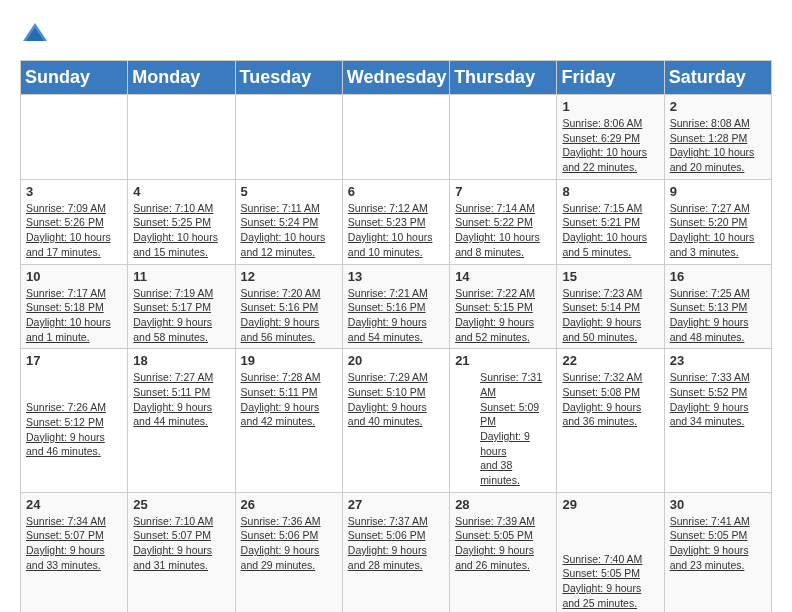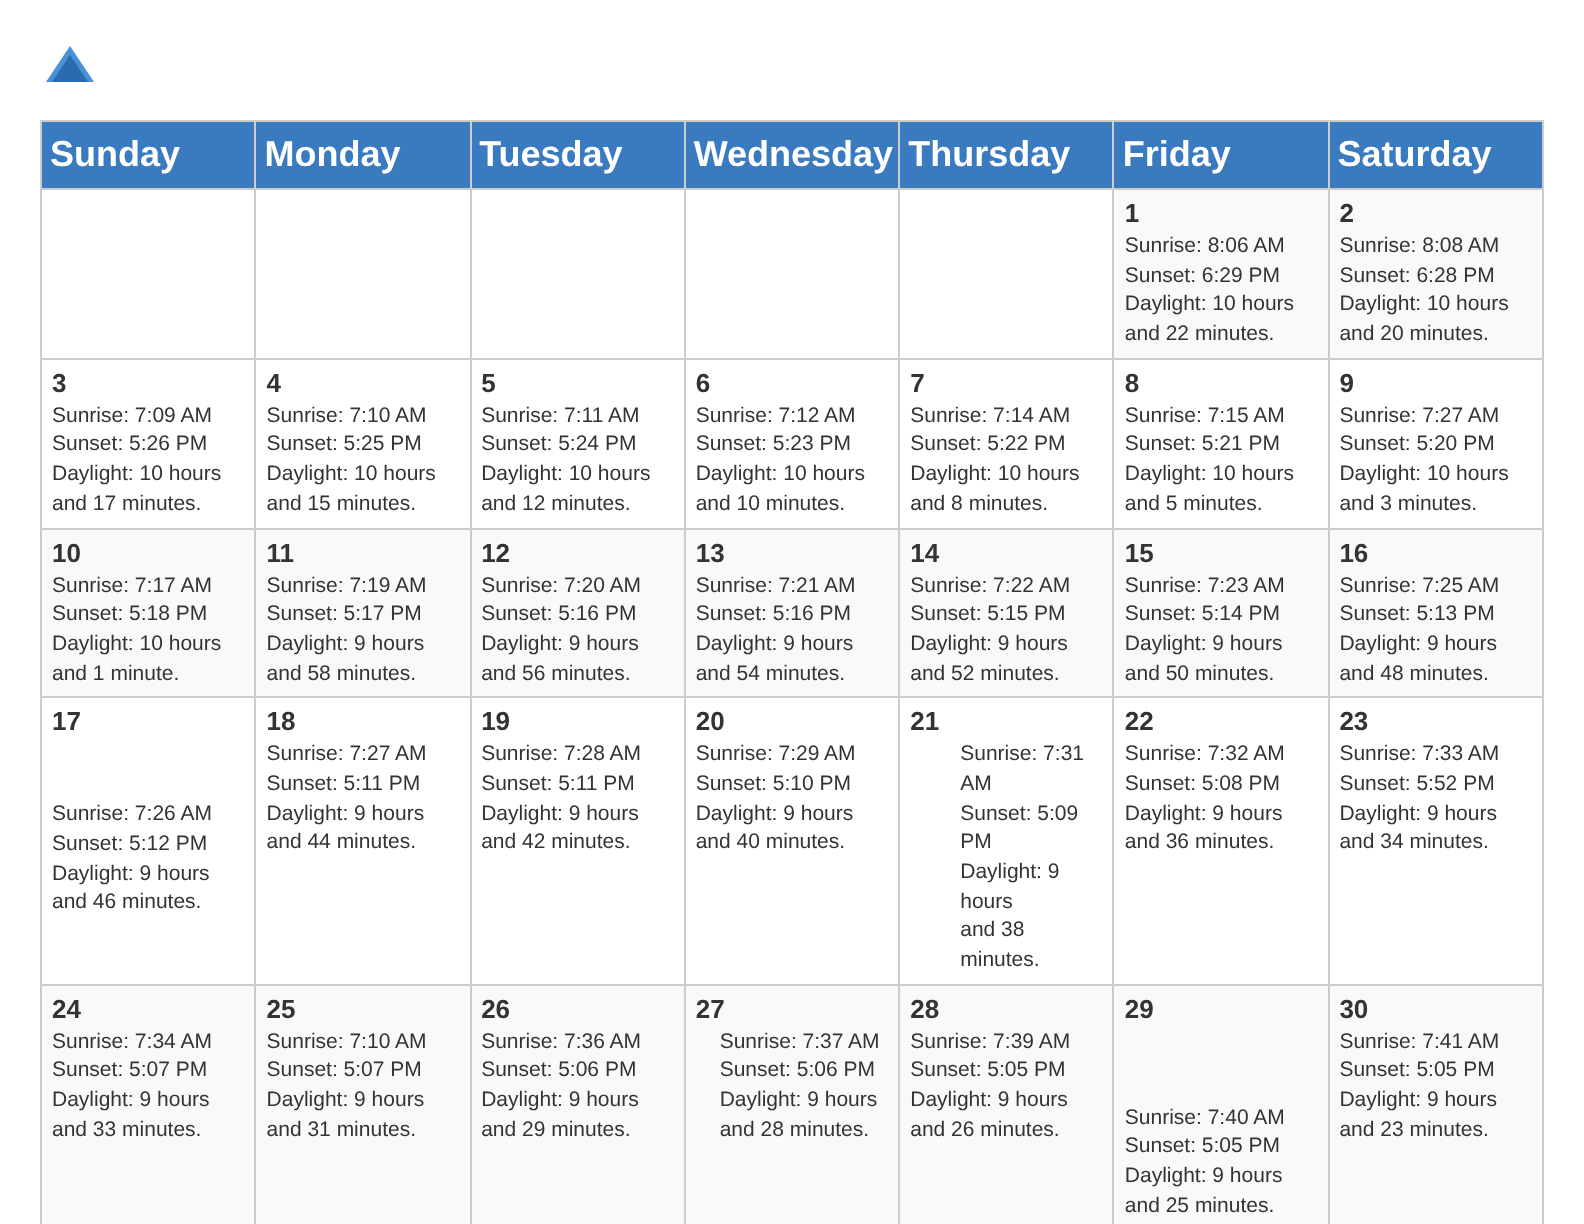--- a/index.html
+++ b/index.html
@@ -76,20 +76,21 @@
       font-size: 13px;
       font-weight: bold;
       color: #333;
       display: block;
       margin-bottom: 2px;
     }
     .day-info {
       font-size: 10.5px;
       color: #333;
       line-height: 1.4;
+      text-decoration: underline;
     }
     .empty-cell {
       background: #fff !important;
     }
   </style>
 </head>
 <body>
 
 <div class="header">
   <div class="logo">
@@ -130,21 +131,21 @@
         <td>
           <span class="day-number">1</span>
           <div class="day-info" style="white-space: pre-line;">Sunrise: 8:06 AM
 Sunset: 6:29 PM
 Daylight: 10 hours
 and 22 minutes.</div>
         </td>
         <td>
           <span class="day-number">2</span>
           <div class="day-info" style="white-space: pre-line;">Sunrise: 8:08 AM
-Sunset: 6:28 PM
+Sunset: 1:28 PM
 Daylight: 10 hours
 and 20 minutes.</div>
         </td>
       </tr>
       <tr>
         <td>
           <span class="day-number">3</span>
           <div class="day-info" style="white-space: pre-line;">Sunrise: 7:09 AM
 Sunset: 5:26 PM
 Daylight: 10 hours
@@ -312,21 +313,21 @@
         </td>
         <td>
           <span class="day-number">26</span>
           <div class="day-info" style="white-space: pre-line;">Sunrise: 7:36 AM
 Sunset: 5:06 PM
 Daylight: 9 hours
 and 29 minutes.</div>
         </td>
         <td>
           <span class="day-number">27</span>
-          <div class="day-info" style="white-space: pre-line; margin-left: 12px;">Sunrise: 7:37 AM
+          <div class="day-info" style="white-space: pre-line;">Sunrise: 7:37 AM
 Sunset: 5:06 PM
 Daylight: 9 hours
 and 28 minutes.</div>
         </td>
         <td>
           <span class="day-number">28</span>
           <div class="day-info" style="white-space: pre-line;">Sunrise: 7:39 AM
 Sunset: 5:05 PM
 Daylight: 9 hours
 and 26 minutes.</div>

